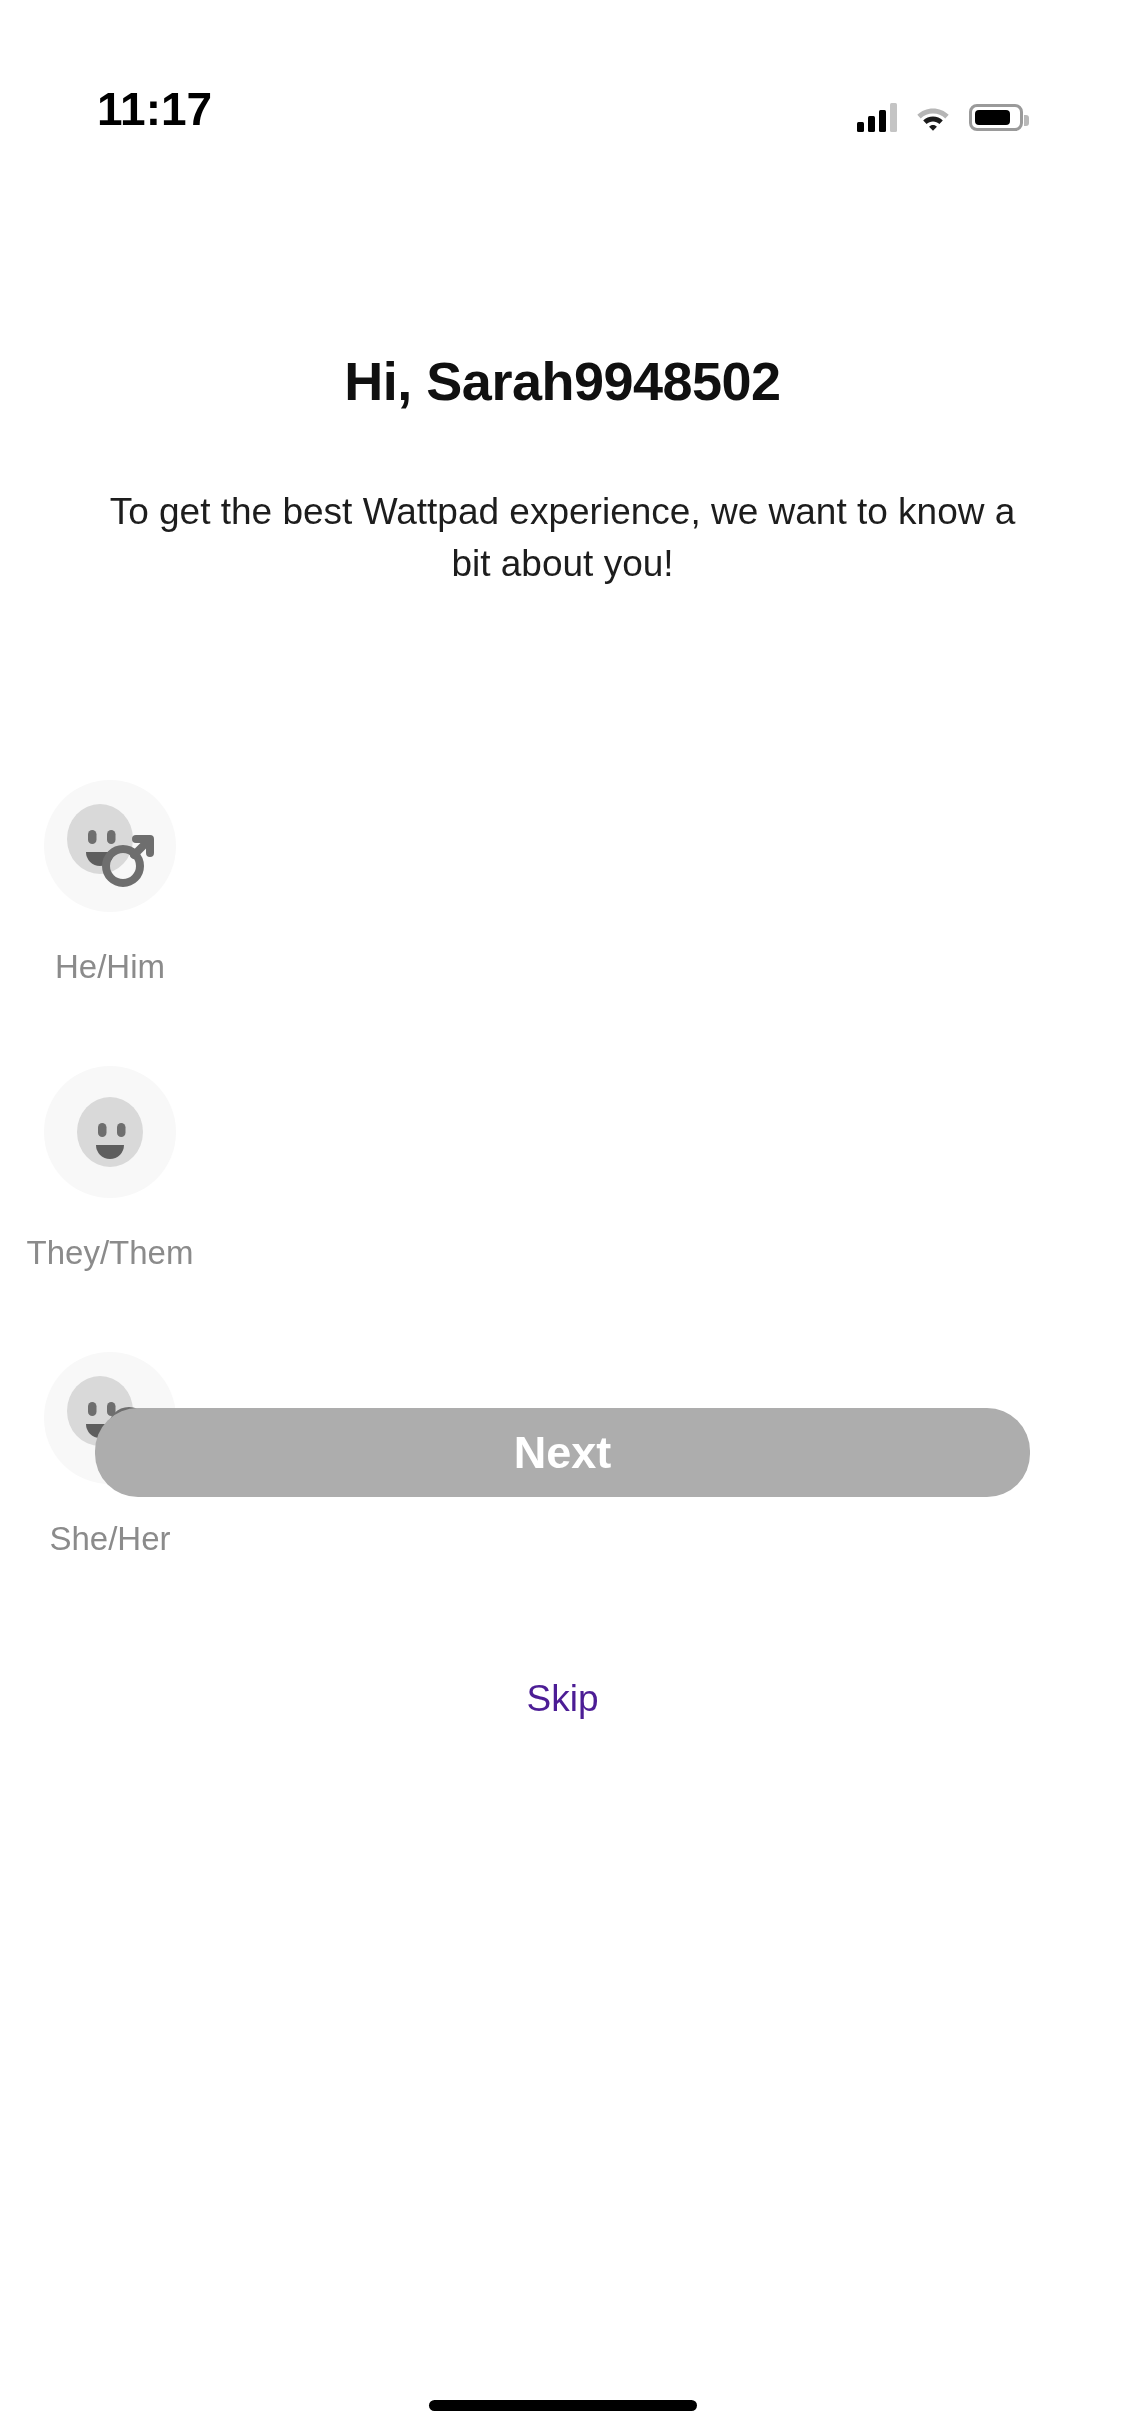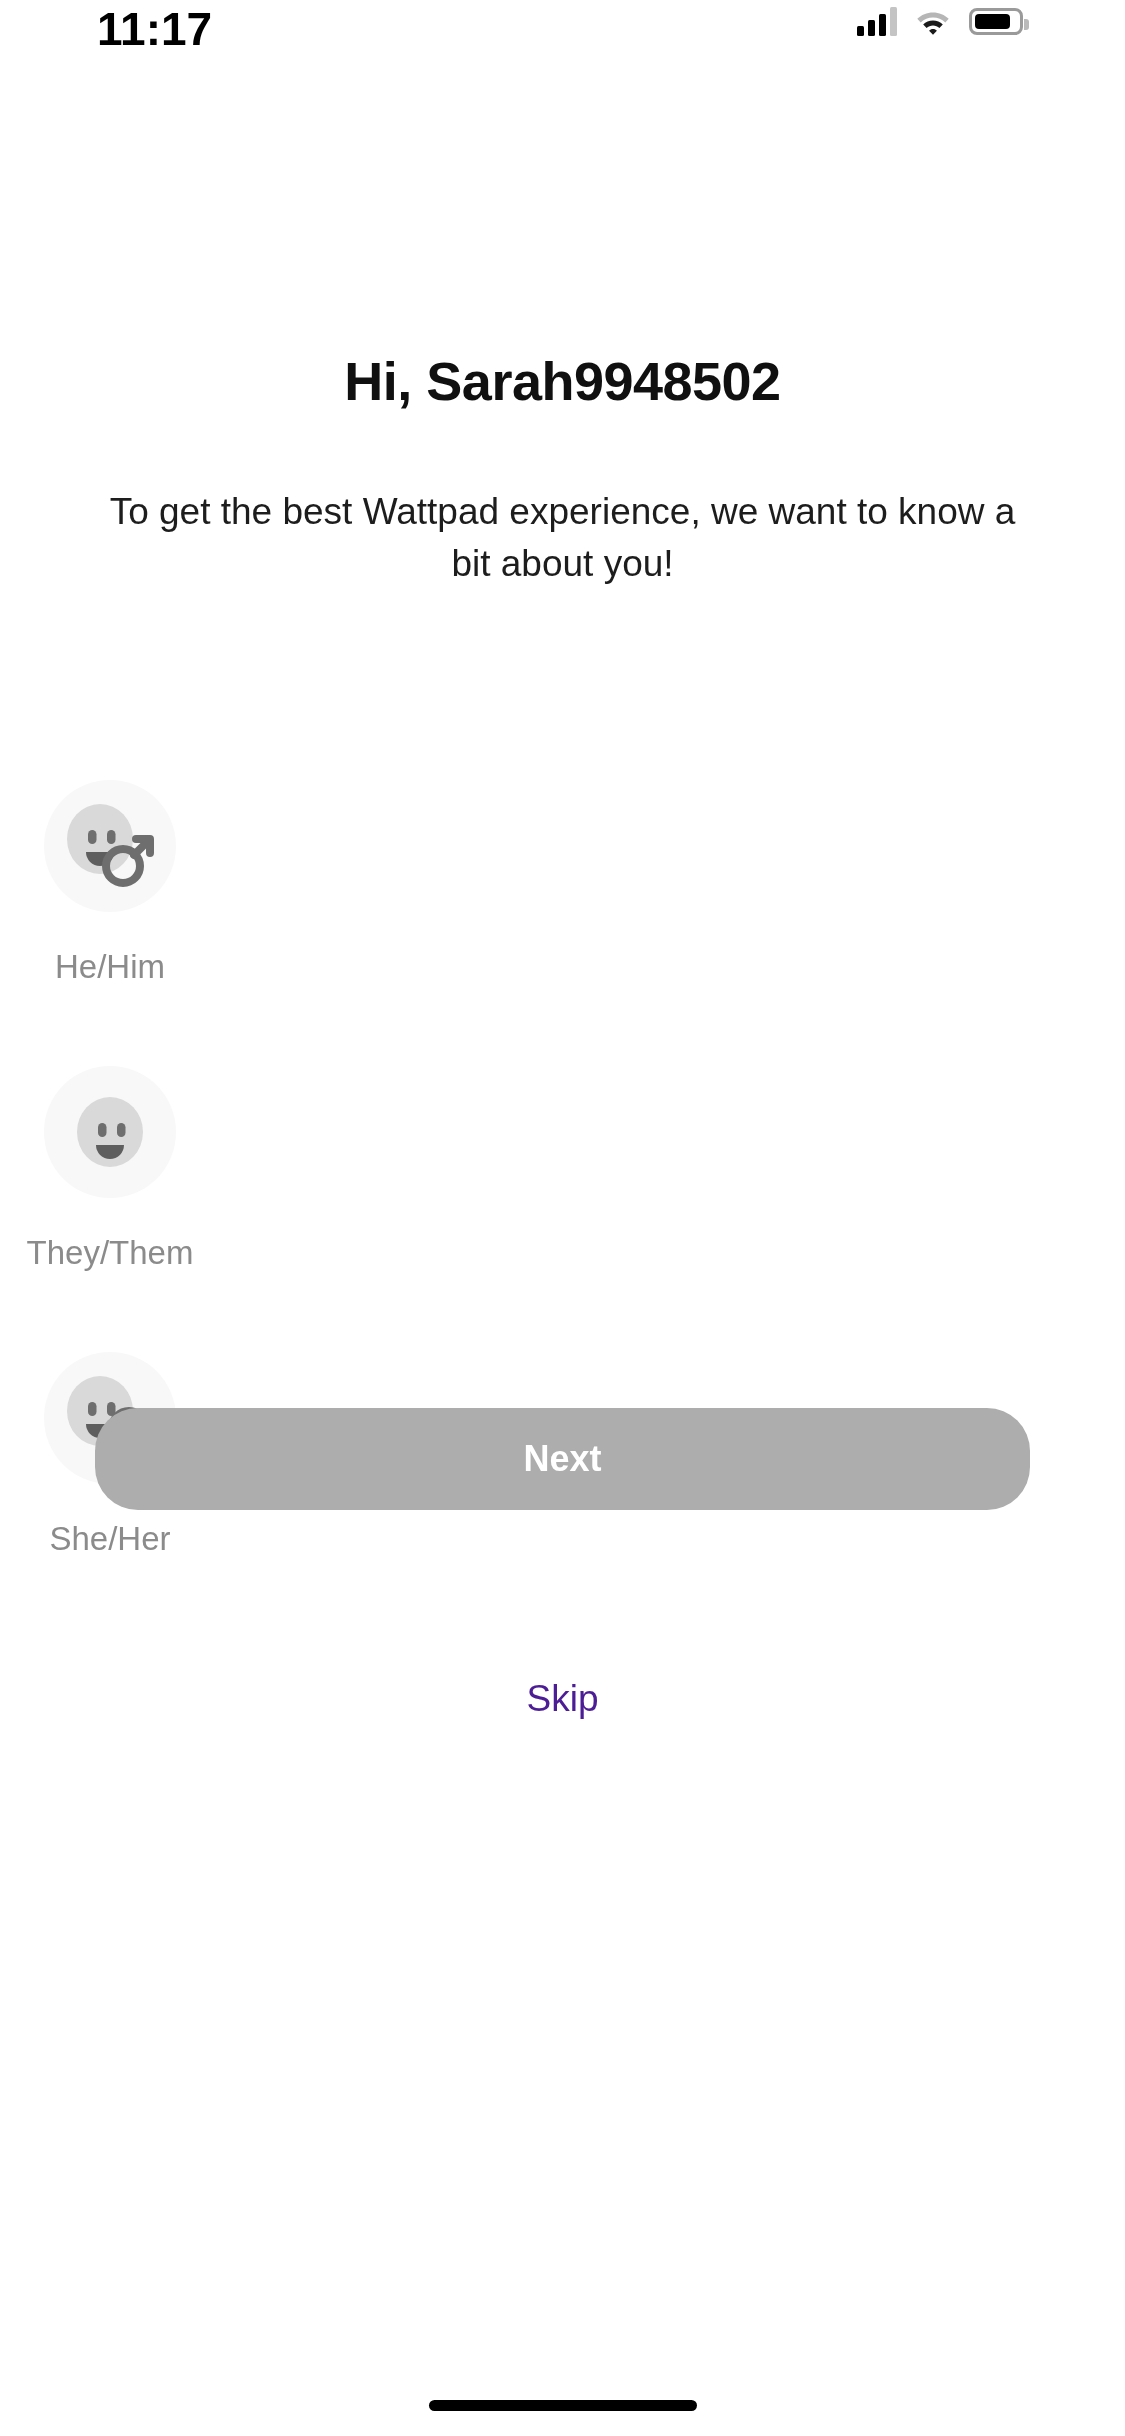--- a/index.html
+++ b/index.html
@@ -14,21 +14,21 @@
     position:relative;
     width:1125px; height:2436px;
     background:#ffffff;
     display:flex; flex-direction:column;
   }
 
   
   .statusbar {
     position:absolute; top:0; left:0;
     width:1125px; height:132px;
-    display:flex; align-items:flex-start; justify-content:space-between;
+    display:flex; align-items:flex-end; justify-content:space-between;
     padding:0 102px 0 97px;
   }
   .status-time {
     font-size:46px; font-weight:700; color:#000;
     letter-spacing:0px; line-height:1; margin-top:6px;
   }
   .status-icons { display:flex; align-items:center; gap:16px; margin-top:6px; }
 
   .sig { display:flex; align-items:flex-end; gap:4px; height:30px; }
   .sig i { display:block; width:7px; background:#000; border-radius:1.5px; }
@@ -91,24 +91,24 @@
 
   .option-label {
     margin-top:36px;
     font-size:33px; color:#8b8b8b; font-weight:400;
     text-align:center; white-space:nowrap;
   }
 
   
   .next-btn {
     position:absolute; top:1408px; left:95px;
-    width:935px; height:102px;
+    width:935px; height:89px;
     background:#adadad;
     border:none; border-radius:43px;
-    color:#ffffff; font-size:36px; font-weight:700;
+    color:#ffffff; font-size:45px; font-weight:700;
     font-family:"Liberation Sans", sans-serif;
     display:flex; align-items:center; justify-content:center;
     cursor:default;
   }
 
   
   .skip {
     position:absolute; top:1678px; left:0; width:1125px;
     text-align:center;
     font-size:37px; color:#4c1d95; font-weight:400;

